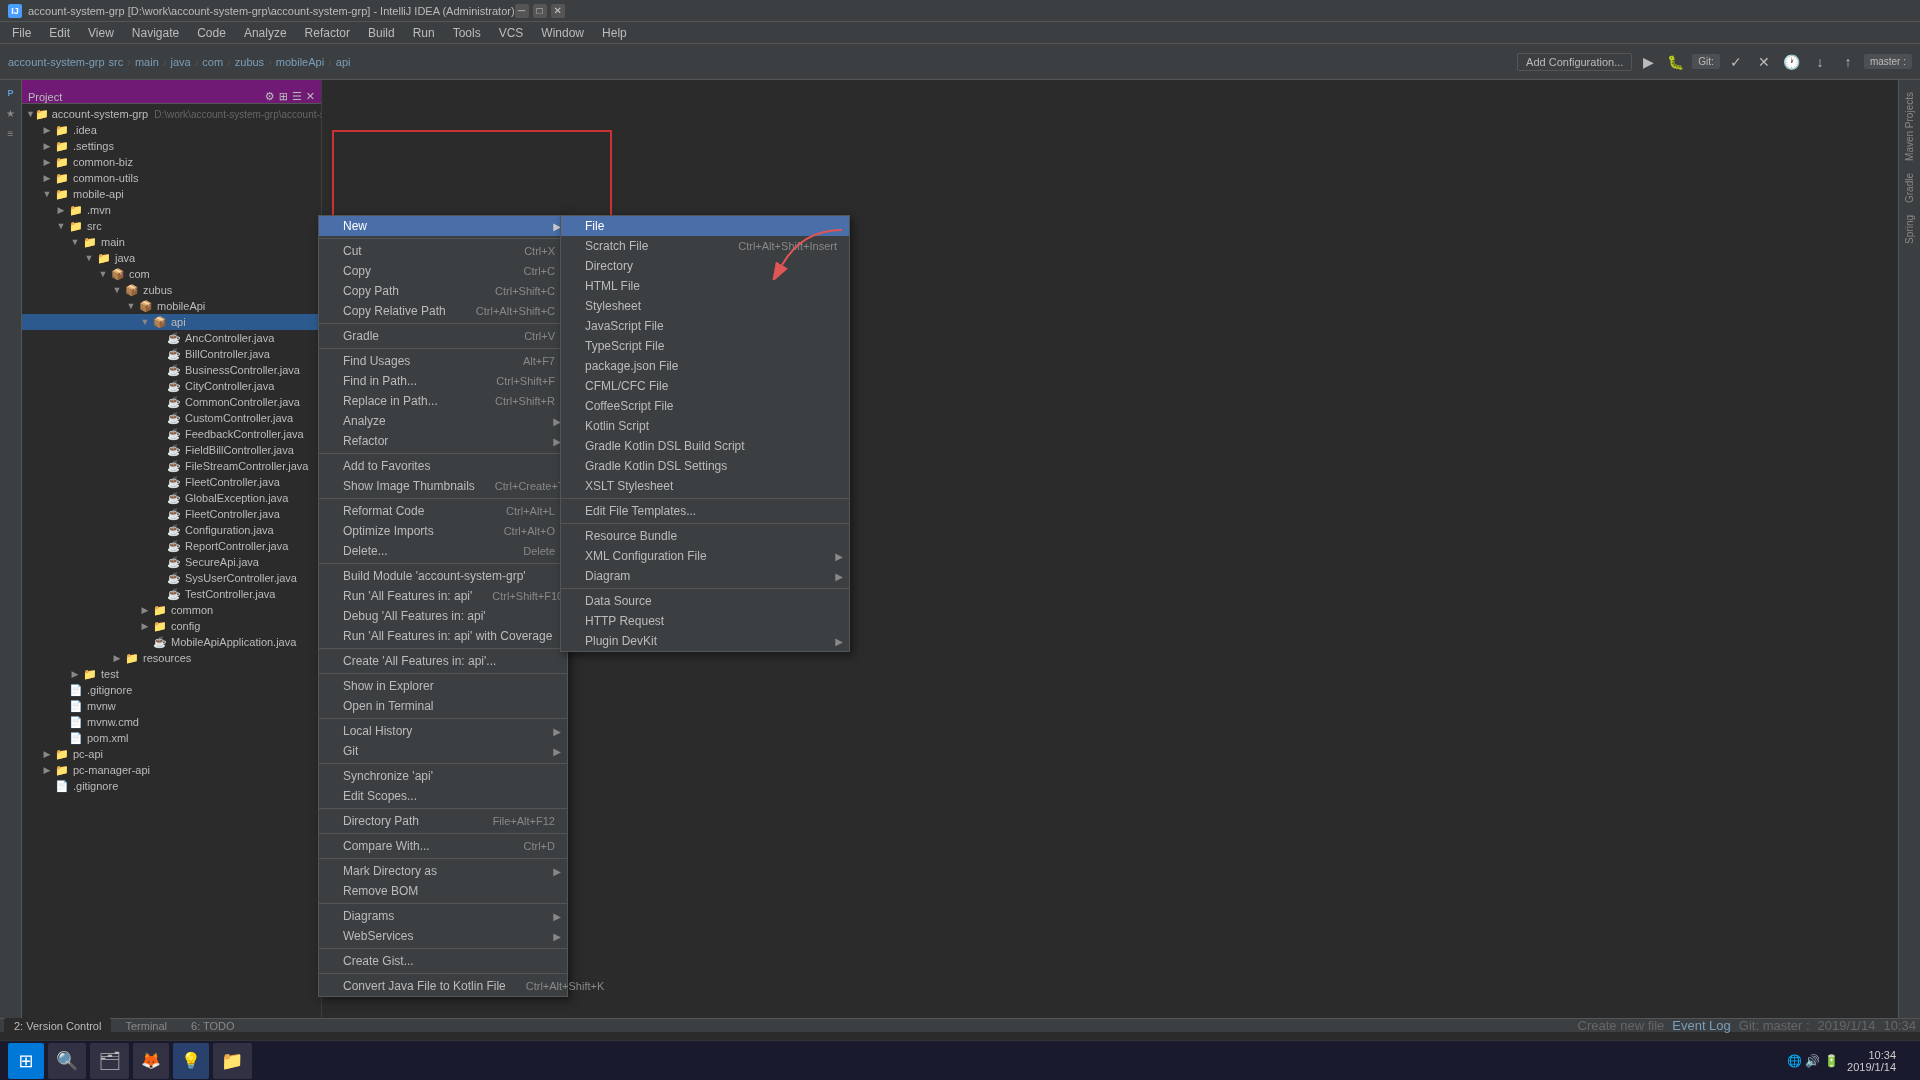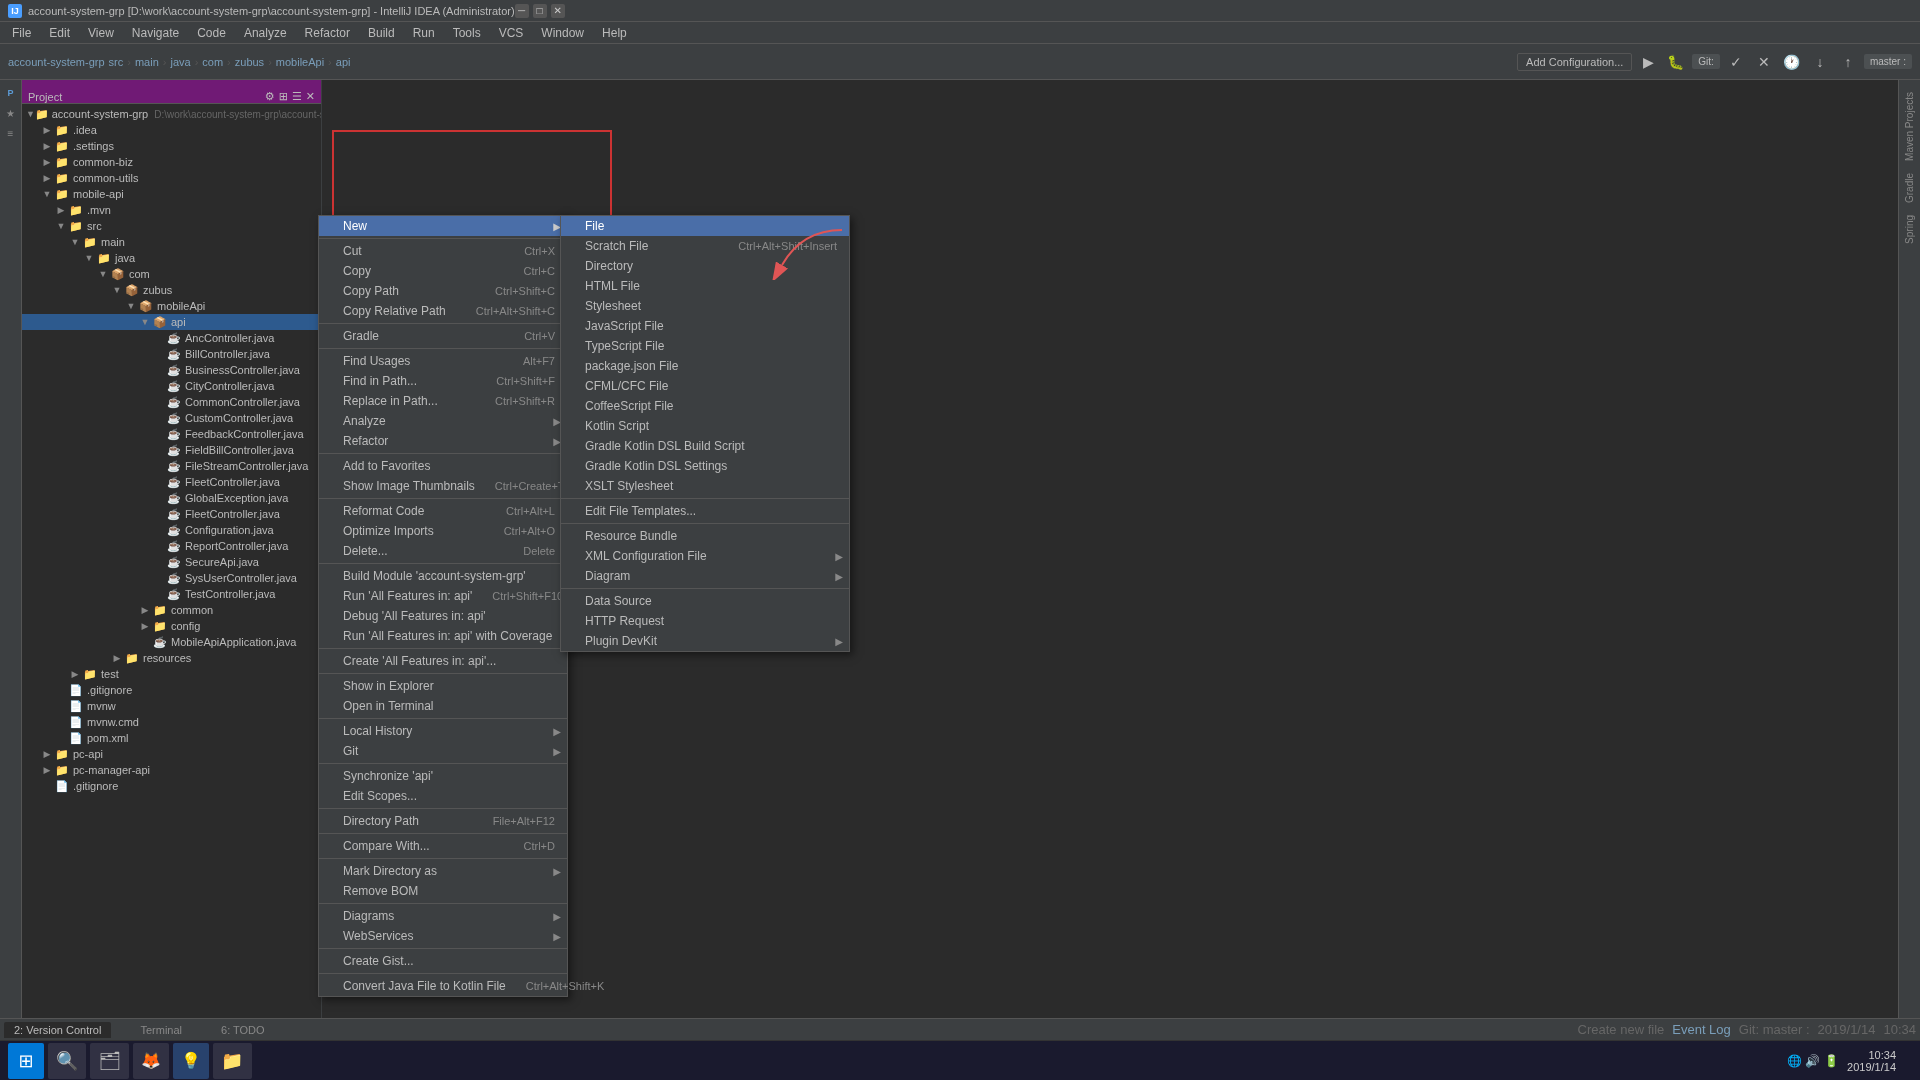--- a/index.html
+++ b/index.html
@@ -314,27 +314,27 @@
       text-orientation: mixed;
       transform: rotate(180deg);
       font-size: 10px;
       color: #888;
       padding: 4px 2px;
       cursor: pointer;
     }
 
     
     #bottom-tabs {
-      height: 22px;
+      height: 14px;
       background: #3c3f41;
       display: flex;
       align-items: center;
       padding: 0 4px;
       border-top: 1px solid #555;
-      gap: 19px;
+      gap: 4px;
     }
     .bottom-tab {
       padding: 2px 10px;
       font-size: 11px;
       color: #888;
       cursor: pointer;
       border-radius: 2px 2px 0 0;
     }
     .bottom-tab.active { color: #bbbbbb; background: #2b2b2b; }
 

